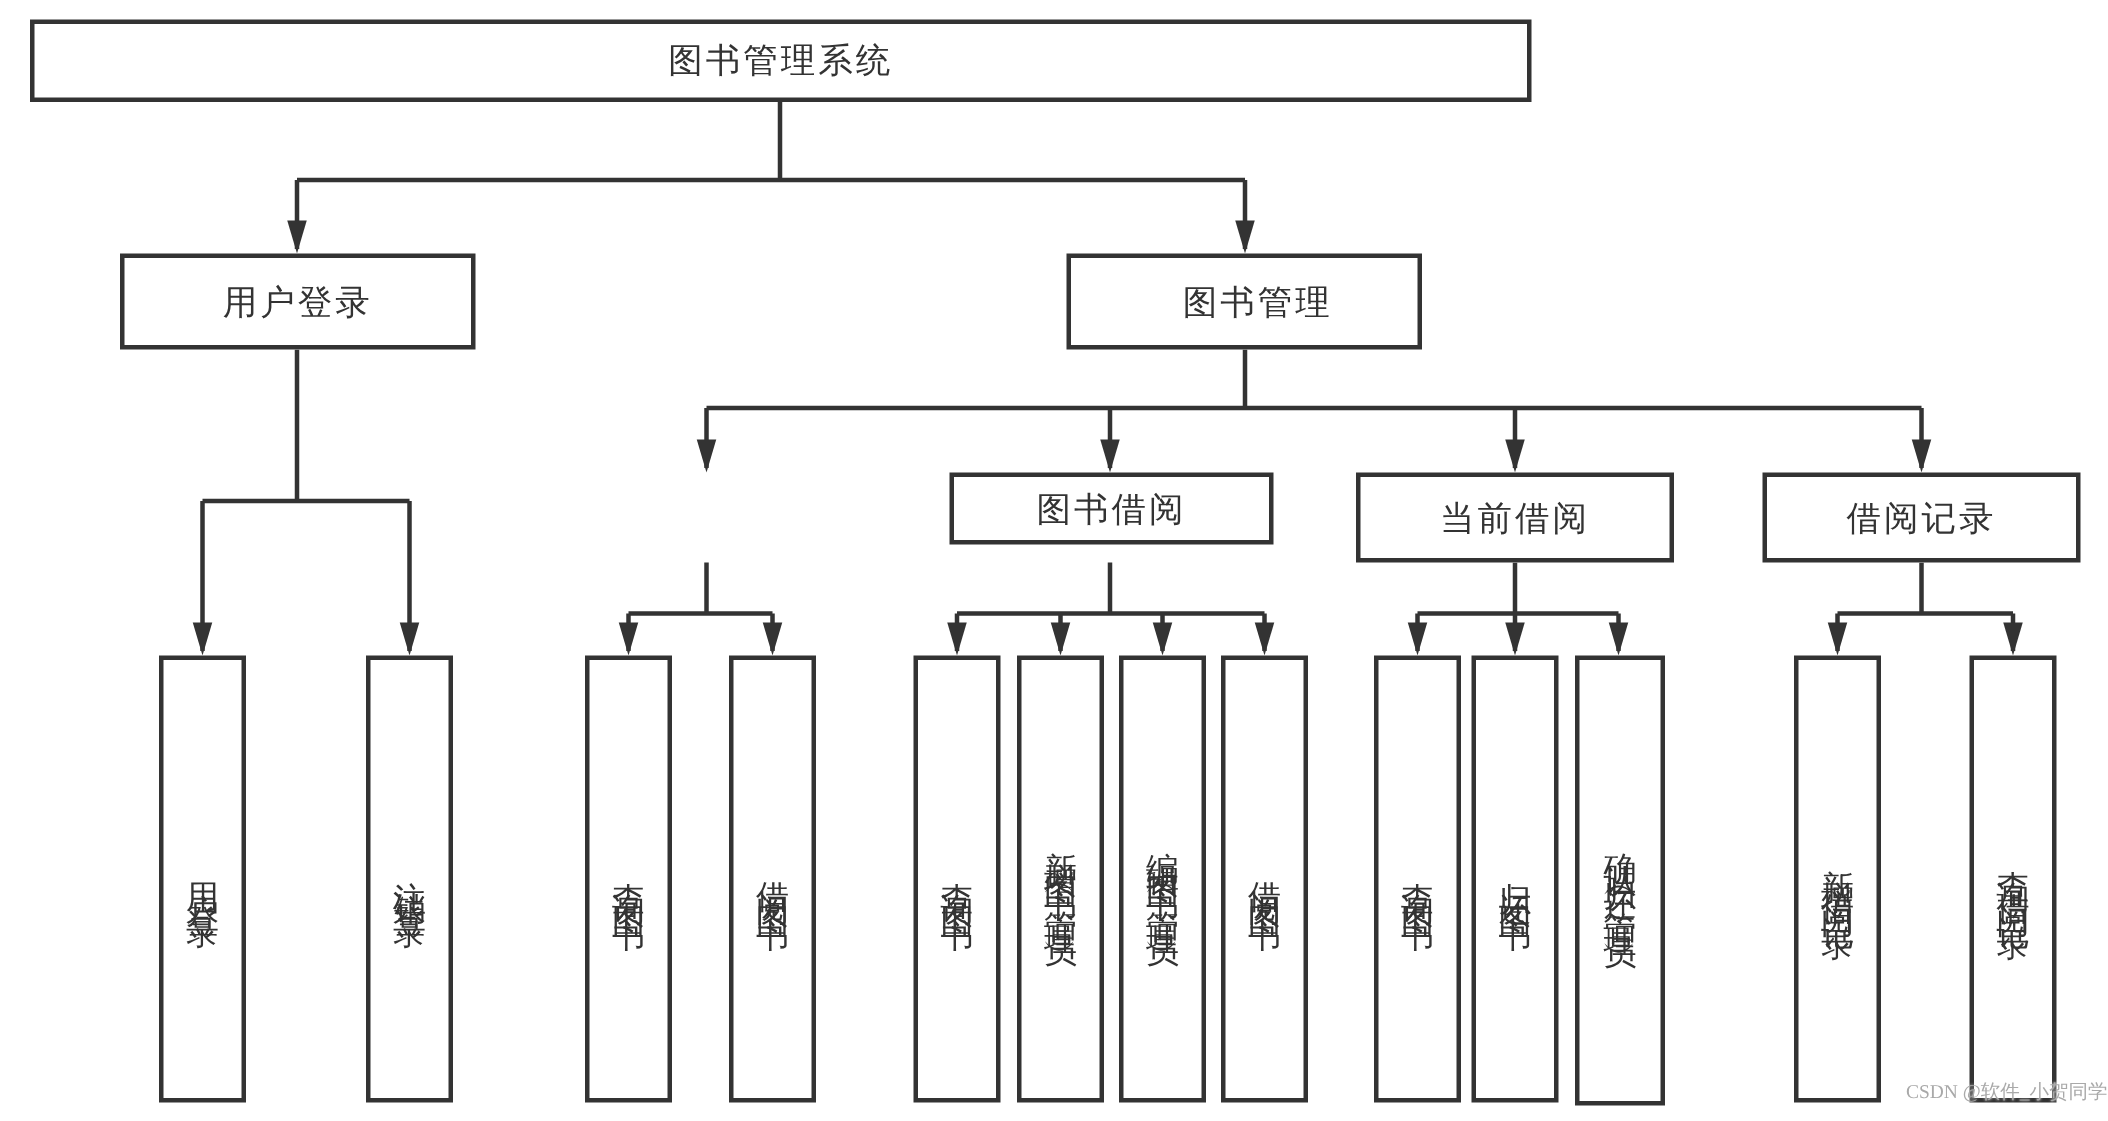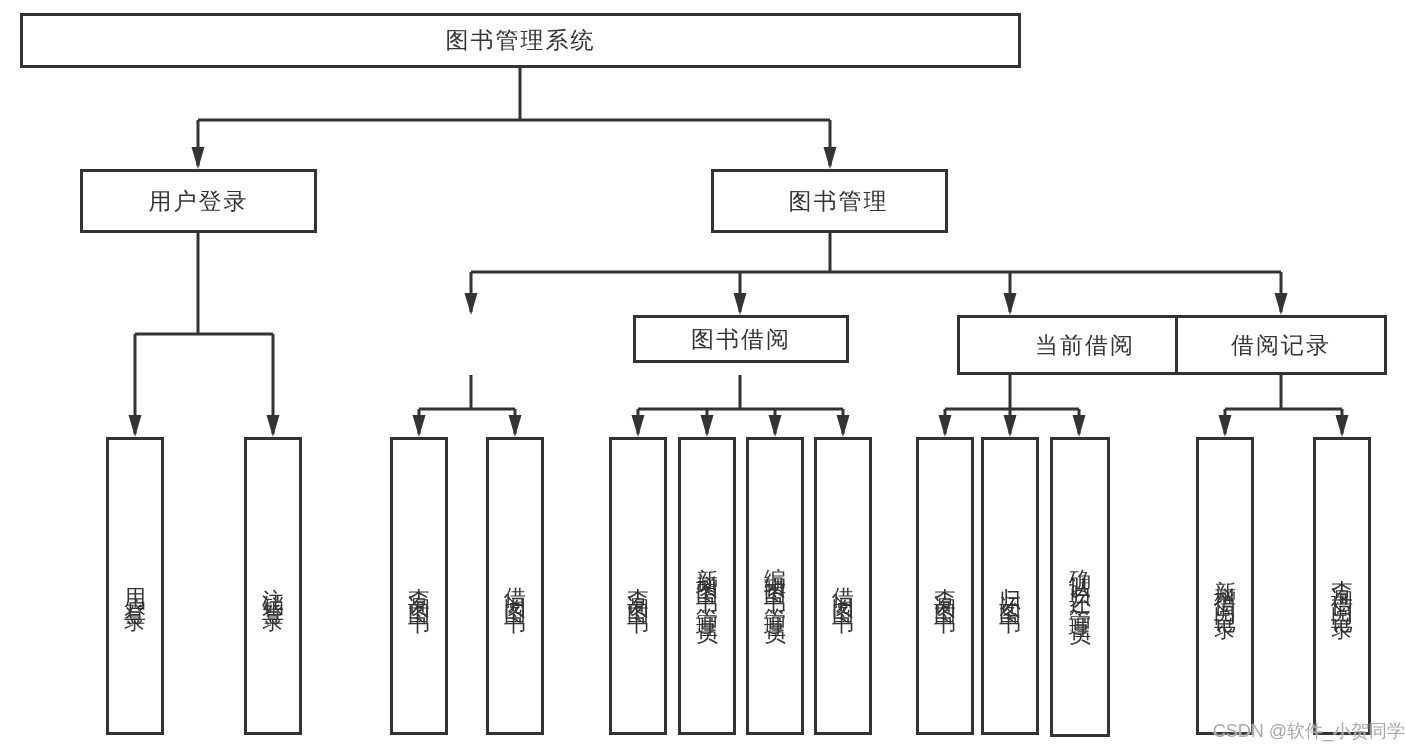--- a/index.html
+++ b/index.html
@@ -1,20 +1,20 @@
 <!DOCTYPE html>
 <html><head>
 <meta charset="utf-8">
 <style>
   html,body{margin:0;padding:0;background:#ffffff;}
   #stage{
     position:relative;
     width:1405px;height:747px;
     background:#ffffff;
-    font-family:Liberation Sans, sans-serif;
+    font-family:Liberation Serif, serif;
     overflow:hidden;
   }
   #wires{position:absolute;left:0;top:0;z-index:0;}
   .node,.leaf{
     position:absolute;
     box-sizing:border-box;
     border:3px solid #333333;
     background:#ffffff;
     display:flex;align-items:center;justify-content:center;
     color:#333333;
@@ -31,21 +31,21 @@
     text-orientation:mixed;
     letter-spacing:8px;
     line-height:1;
   }
   #watermark{
     position:absolute;
     z-index:2;
     left:1183px;top:719px;
     width:222px;
     text-align:right;
-    font-size:18px;
+    font-size:13px;
     color:#a9a9a9;
     text-shadow:0 0 2px #ffffff;
     white-space:nowrap;
   }
 </style>
 </head>
 <body>
 
 <div id="stage">
 
@@ -71,21 +71,21 @@
       <polygon points="1225,437 1218.5,415 1231.5,415" fill="#333333"></polygon>
       <polygon points="1342,437 1335.5,415 1348.5,415" fill="#333333"></polygon>
     </svg>
 
   <div class="node" style="left:20px;top:13px;width:1001px;height:55px;">图书管理系统</div>
 
   <div class="node" style="left:80px;top:169px;width:237px;height:64px;">用户登录</div>
   <div class="node" style="left:711px;top:169px;width:237px;height:64px;padding-left:18px;">图书管理</div>
 
   <div class="node" style="left:633px;top:315px;width:216px;height:48px;">图书借阅</div>
-  <div class="node" style="left:957px;top:315px;width:256px;height:60px;">当前借阅</div>
+  <div class="node" style="left:904px;top:315px;width:212px;height:60px;">当前借阅</div>
   <div class="node" style="left:1175px;top:315px;width:212px;height:60px;">借阅记录</div>
 
   <div class="leaf" style="left:106px;top:437px;width:58px;height:298px;">用户登录</div>
   <div class="leaf" style="left:244px;top:437px;width:58px;height:298px;">注销登录</div>
 
   <div class="leaf" style="left:390px;top:437px;width:58px;height:298px;">查询图书</div>
   <div class="leaf" style="left:486px;top:437px;width:58px;height:298px;">借阅图书</div>
 
   <div class="leaf" style="left:609px;top:437px;width:58px;height:298px;">查询图书</div>
   <div class="leaf" style="left:678px;top:437px;width:58px;height:298px;">新增图书（管理员）</div>

